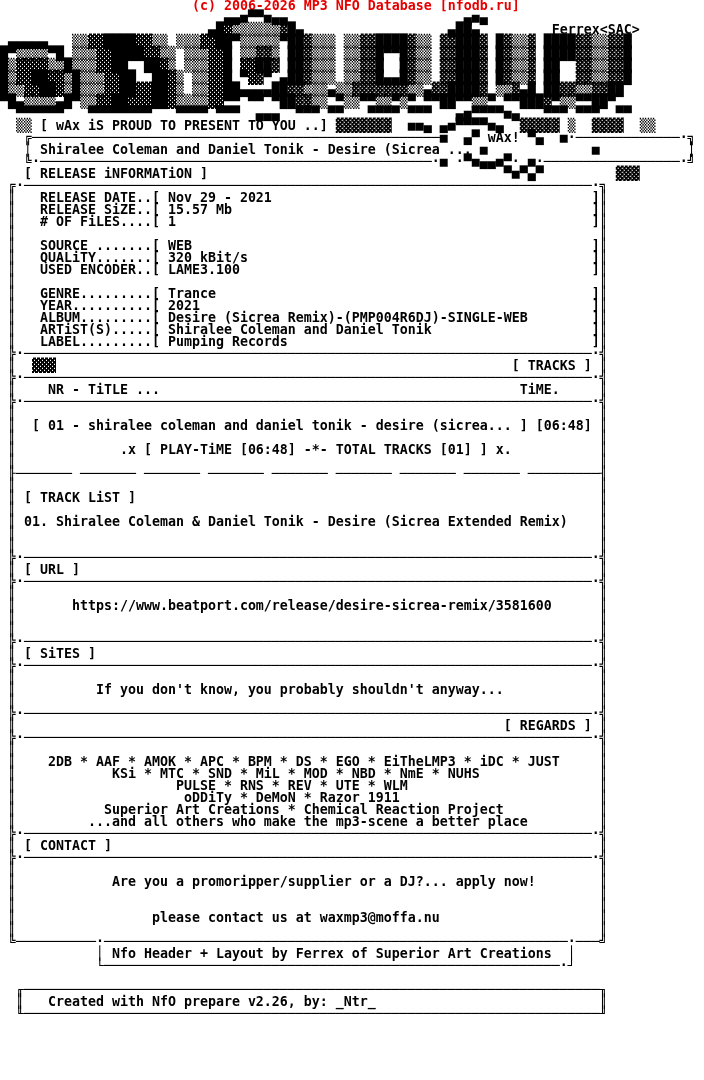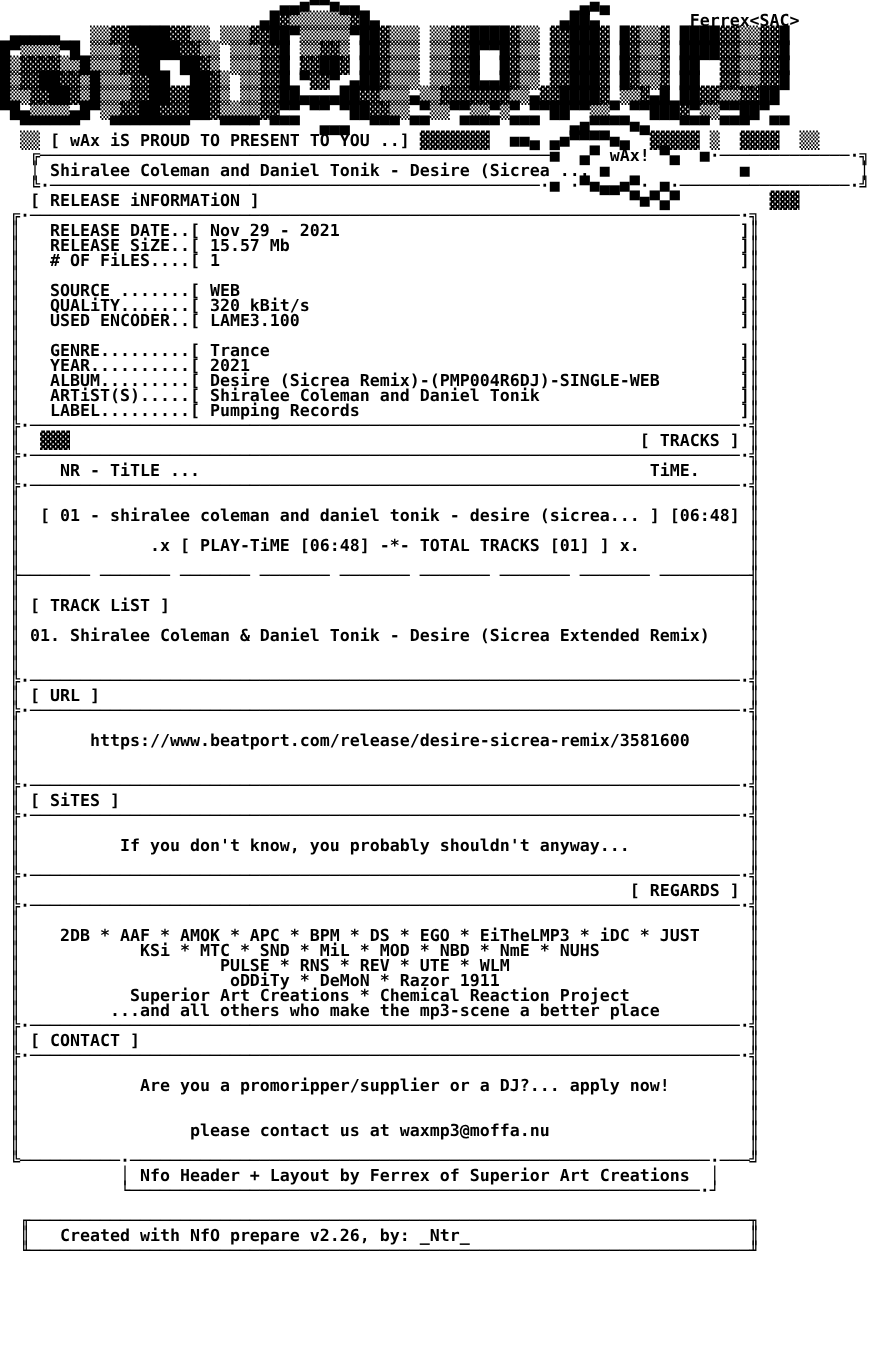--- a/index.html
+++ b/index.html
@@ -12,20 +12,21 @@
     color:#000;
   }
   .nfo-line{white-space:pre;line-height:12px;height:12px;}
   .red{color:#e60000;}
   pre.sec{margin:0;padding:0;font:inherit;line-height:12px;white-space:pre;color:#000;}
 </style>
 </head>
 <body>
 
 <div class="screen">
+  <div class="nfo-line red">                        (c) 2006-2026 MP3 NFO Database [nfodb.ru]</div>
   <pre class="sec">                            ▄▄■▀▀■▄▄                      ▄■▄
                           ▄█▓▒▒▒▒▒▒▓█▄                  ▄██▄         Ferrex&lt;SAC&gt;
  ▄▄▄▄▄   ▒▒▓▓████▓▓▒▒ ▒▒▒▓▓██▀▒▒▒▒▒▀██▓▒▒▒ ▒▒▓▓████▓▒▒ ▓▓███▓ █▓▒▒▓ ████▓▓▒▒▓▓█
 █▀▒▒▒▒▀█ ▒▒▒▓▓████▓▓▒▒ ▒▒▒▓▓█ ▒▒▓▓▒ ██▓▒▒▒ ▒▒▓▓█▀▀█▓▒▒ ▓▓███▓ █▓▒▒▓ ████▓▓▒▒▓▓█
 █▒▓▓▓▓▒▒█▒▒▒▓▓██  ██▓▒ ▒▒▒▓▓█ ▓▓██▓ ██▓▒▒▒ ▒▒▓▓█  █▓▒▒ ▓▓███▓ █▓▒▒▓ ██  ▓▓▒▒▓▓█
 █▒▓▓██▓▓▒█▒▒▒▓▓██  ██▓▒ ▒▒▓▓█ ▀▓▓▀ ▄██▓▒▒▒ ▒▒▓▓█▄▄█▓▒▒ ▓▓███▓ █▓▒▒▓ ██  ▓▓▒▒▓▓█
 █▒▒▓▓██▓▒█▒▒▒▓▓██▓▓██▓▒ ▒▒▓▓██▄▄▄▄██▓▓▒▒▒▄▒▒▓▓▓▓▓▓▓▒▒▄▓▓████▓ ▒▒▓▄█ ██▓▓▒▒▓▓██
 ▀█▄▒▒▒▒▄█▀▒▒▓▓██▓▓▓██▓▒▒▒▒▓▓▀▀ ▀▀ ▀██▓▓▒▒ ▀▒▒▀▀▒▒▀▒▀ ▀▀██▀▀▒▒▀ ▀▀███▓▀▒▒▀▀██▀
   ▀▀▀▀▀▀   ▀▀▀▀▀▀▀▀   ▀▀▀▀ ▀▀▀  ▄▄▄  ▀▀▀ ▀▀   ▀▀▀▀ ▀▀▀   ▄■▀▀▀▀■▄   ▀▀▀ ▀▀▀  ▀▀
   ▒▒ [ wAx iS PROUD TO PRESENT TO YOU ..] ▓▓▓▓▓▓▓  ■■▄ ▄■▀▀▀▀■▄  ▓▓▓▓▓ ▒  ▓▓▓▓  ▒▒</pre>

